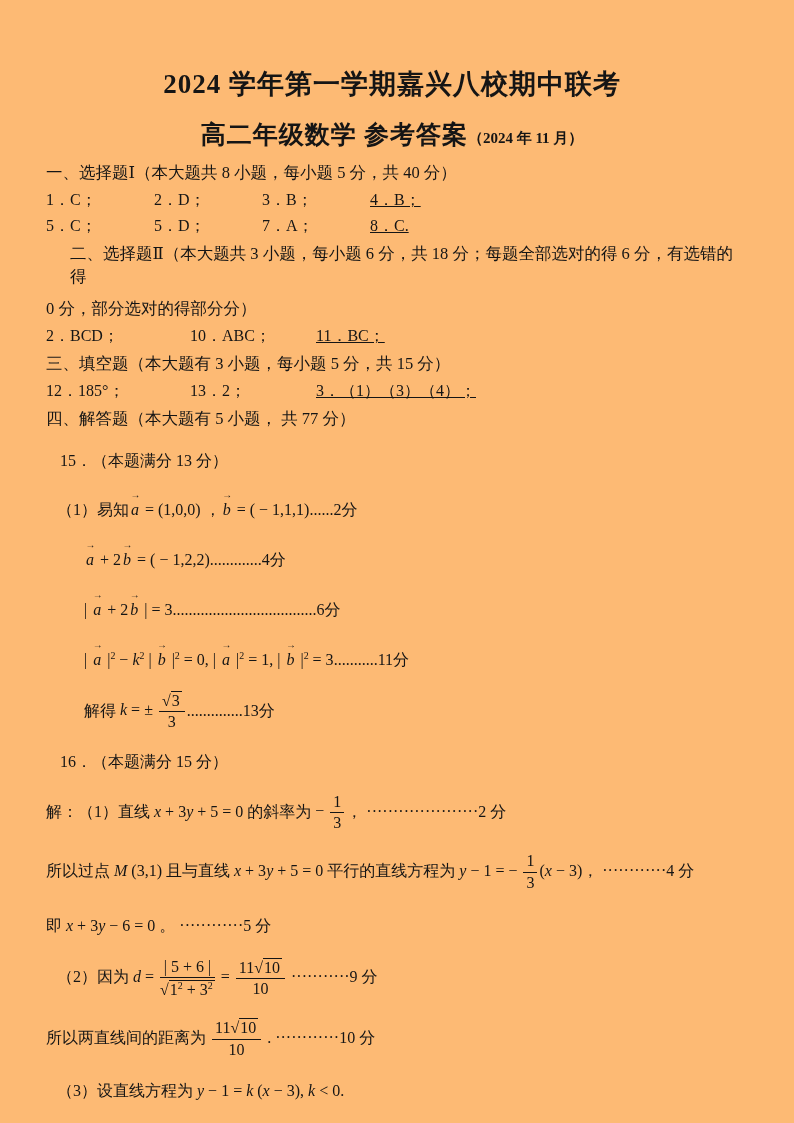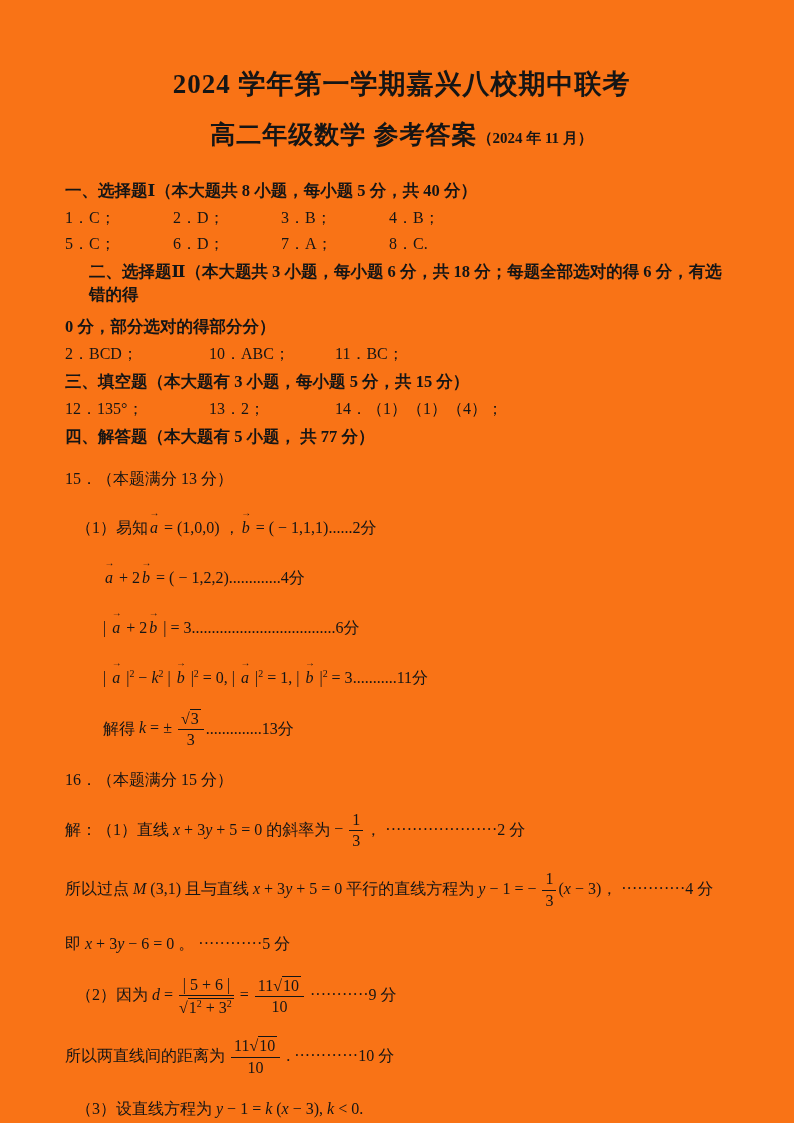--- a/index.html
+++ b/index.html
@@ -2,59 +2,59 @@
 <html><head>
 <meta charset="utf-8">
 <style>
   html, body { margin:0; padding:0; background:#ffffff; }
   .page {
     position: relative;
     width: 794px;
     height: 1123px;
     box-sizing: border-box;
     margin: 0 auto;
-    padding: 66px 56px 0 65px;
-    background: #f97316;
+    padding: 66px 56px 0 46px;
+    background: #fdba74;
     color: #151515;
     font-family: "Liberation Serif", "DejaVu Serif", serif;
     font-size: 16px;
     overflow: hidden;
   }
   .title1 {
     font-size: 27px;
     font-weight: 700;
     text-align: center;
     margin: 0 0 16px 0;
     letter-spacing: 1px;
   }
   .title2 {
     font-size: 25px;
     font-weight: 700;
     text-align: center;
-    margin: 0 0 28px 0;
+    margin: 0 0 10px 0;
     letter-spacing: 1px;
   }
   .title2 .note {
     font-size: 15px;
     letter-spacing: 0;
   }
   .heading {
-    font-weight: 700;
+    font-weight: 400;
     font-size: 16.5px;
     line-height: 1.45;
     margin: 3px 0;
   }
   .heading2 { margin-bottom: 0; margin-left: 24px; }
   .heading2b { margin-top: 8px; }
   .mc-row { margin: 5px 0; line-height: 1.3; }
   .mc-cell  { display: inline-block; width: 104px; }
   .mc-cell.w140 { width: 140px; }
   .mc-cell.w122 { width: 122px; }
-  .mc-cell:last-child { width: auto; }
-  .qtitle { margin: 20px 0 4px 0; }
+  .mc-cell:last-child { width: auto; text-decoration: underline; }
+  .qtitle { margin: 20px 0 4px 14px; }
   .fline  { margin: 22px 0 0 0; line-height: 1.5; }
   .ind1 { padding-left: 11px; }
   .ind2 { padding-left: 38px; }
   .varrow { margin-top: 26px; }
   .tall   { margin-top: 20px; }
   
   .m { font-family: "Liberation Serif", "DejaVu Serif", serif; }
   .m i, i.mi { font-style: italic; }
   .vec {
     display: inline-block;
@@ -98,40 +98,40 @@
 
   <p class="mc-row">
     <span class="mc-cell">1．C；</span>
     <span class="mc-cell">2．D；</span>
     <span class="mc-cell">3．B；</span>
     <span class="mc-cell">4．B；</span>
   </p>
 
   <p class="mc-row">
     <span class="mc-cell">5．C；</span>
-    <span class="mc-cell">6．D；</span>
+    <span class="mc-cell">5．D；</span>
     <span class="mc-cell">7．A；</span>
     <span class="mc-cell">8．C.</span>
   </p>
 
   <p class="heading heading2">二、选择题Ⅱ（本大题共 3 小题，每小题 6 分，共 18 分；每题全部选对的得 6 分，有选错的得</p>
   <p class="heading heading2b">0 分，部分选对的得部分分）</p>
 
   <p class="mc-row">
     <span class="mc-cell w140">2．BCD；</span>
     <span class="mc-cell w122">10．ABC；</span>
     <span class="mc-cell">11．BC；</span>
   </p>
 
   <p class="heading">三、填空题（本大题有 3 小题，每小题 5 分，共 15 分）</p>
 
   <p class="mc-row">
-    <span class="mc-cell w140">12．135°；</span>
+    <span class="mc-cell w140">12．185°；</span>
     <span class="mc-cell w122">13．2；</span>
-    <span class="mc-cell">14．（1）（1）（4）；</span>
+    <span class="mc-cell">3．（1）（3）（4）；</span>
   </p>
 
   <p class="heading">四、解答题（本大题有 5 小题， 共 77 分）</p>
 
   <p class="qtitle">15．（本题满分 13 分）</p>
   <p class="fline ind1 varrow">（1）易知<span class="m"><span class="vec">a</span> = (1,0,0)</span> ，<span class="m"><span class="vec">b</span> = ( − 1,1,1)</span>......2分</p>
   <p class="fline ind2 varrow"><span class="m"><span class="vec">a</span> + 2<span class="vec">b</span> = ( − 1,2,2)</span>.............4分</p>
   <p class="fline ind2 varrow"><span class="m">| <span class="vec">a</span> + 2<span class="vec">b</span> | = 3</span>....................................6分</p>
   <p class="fline ind2 varrow"><span class="m">| <span class="vec">a</span> |<sup>2</sup> − <i>k</i><sup>2</sup> | <span class="vec">b</span> |<sup>2</sup> = 0, | <span class="vec">a</span> |<sup>2</sup> = 1, | <span class="vec">b</span> |<sup>2</sup> = 3</span>...........11分</p>
   <p class="fline ind2 tall">解得 <span class="m"><i>k</i> = ± <span class="frac"><span class="num"><span class="sqrt"><span class="rad">3</span></span></span><span class="den">3</span></span></span>..............13分</p>

